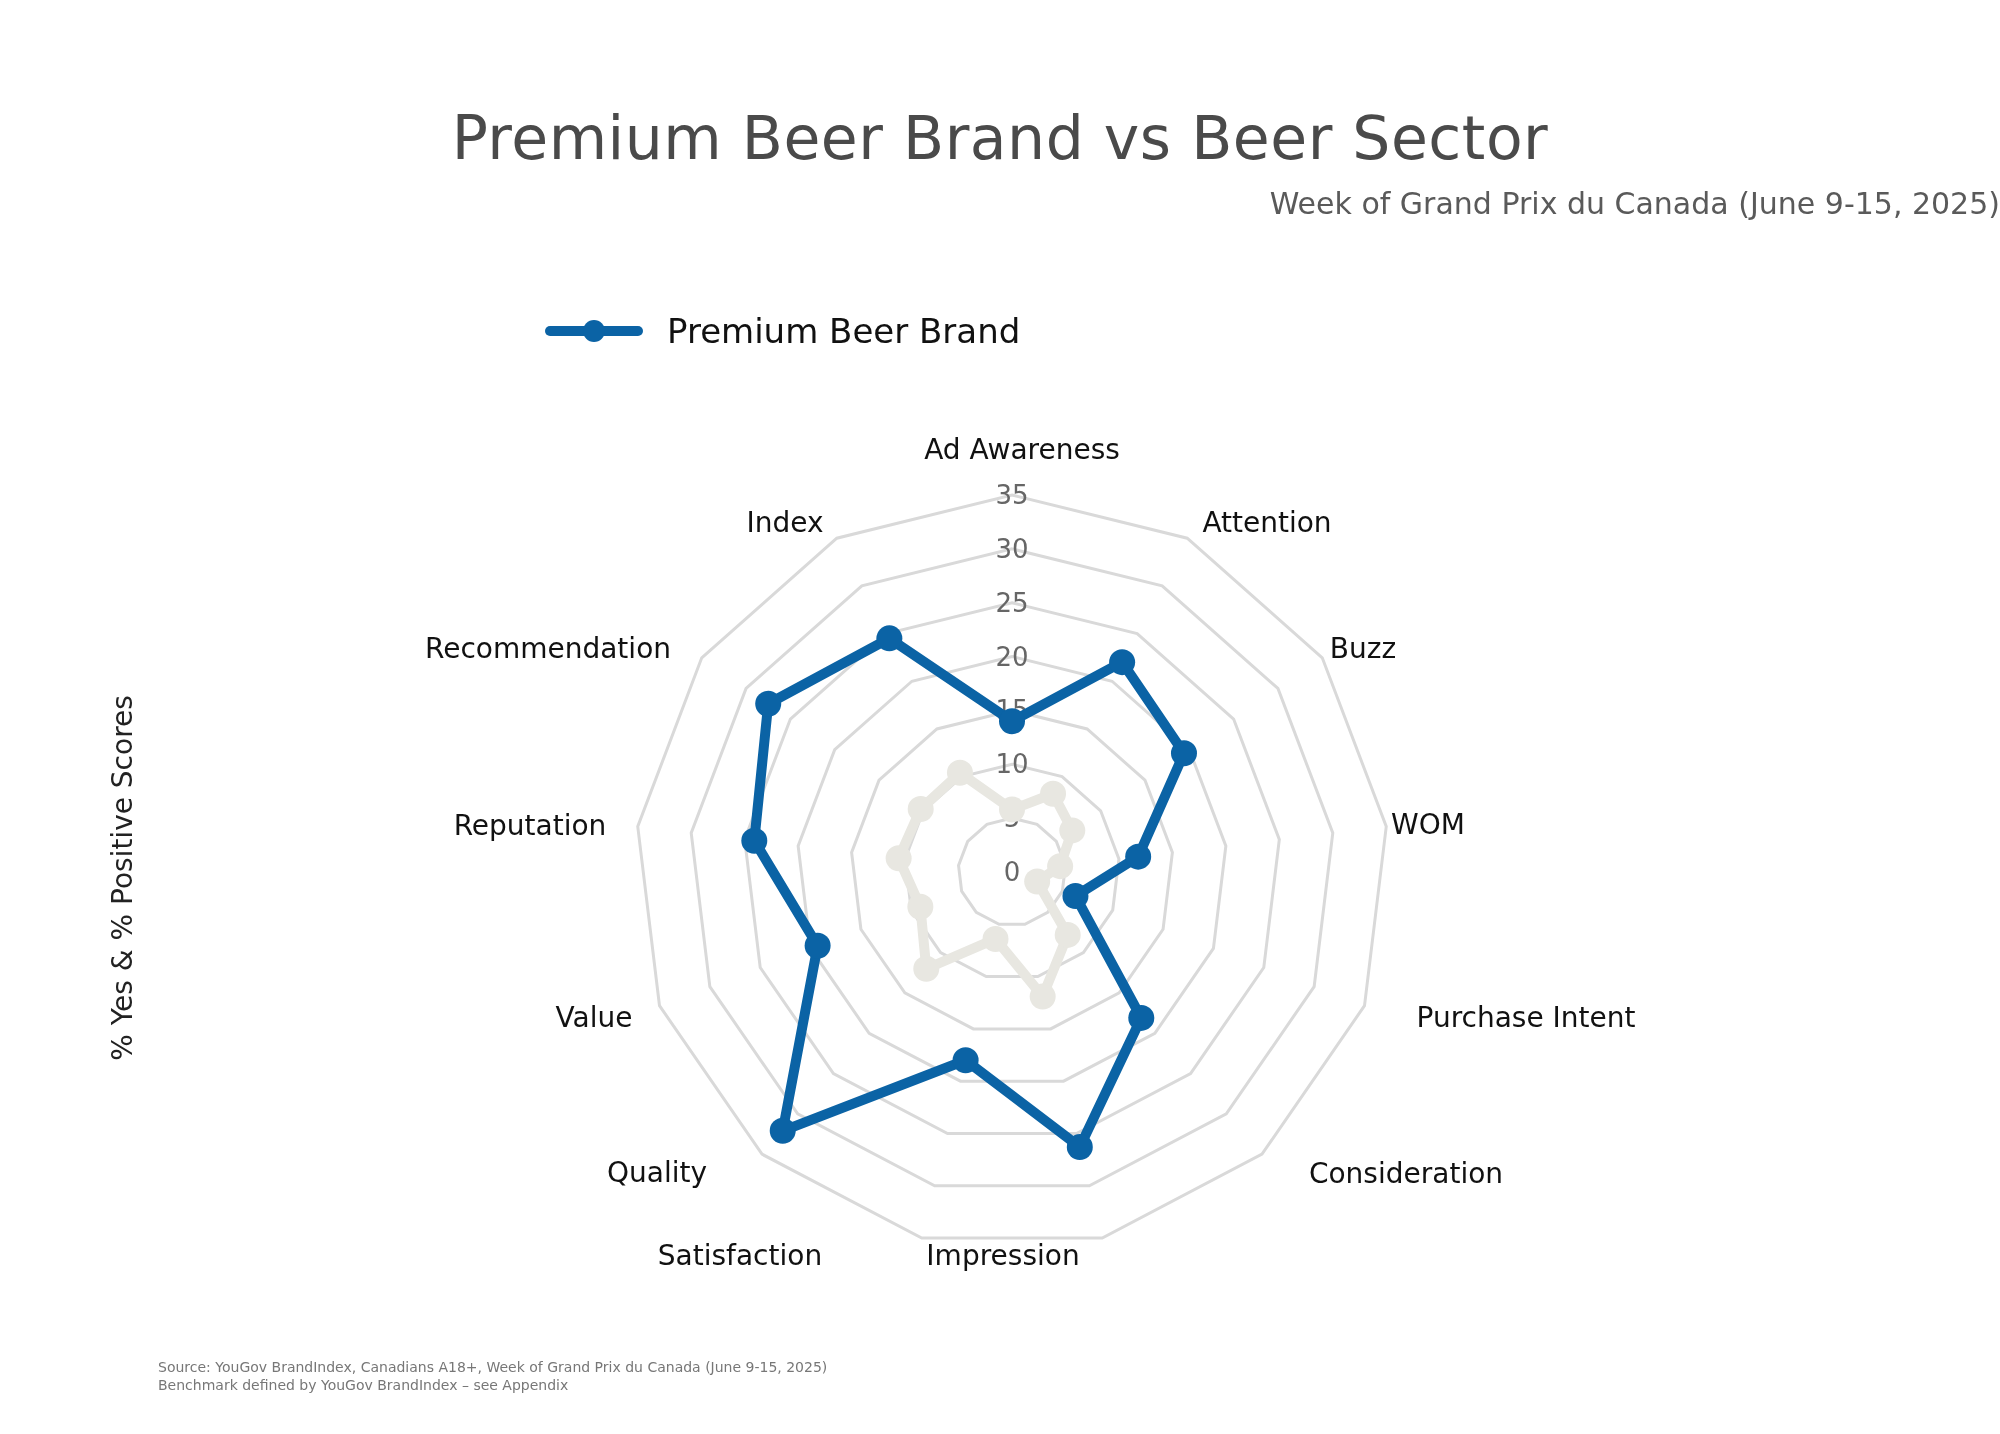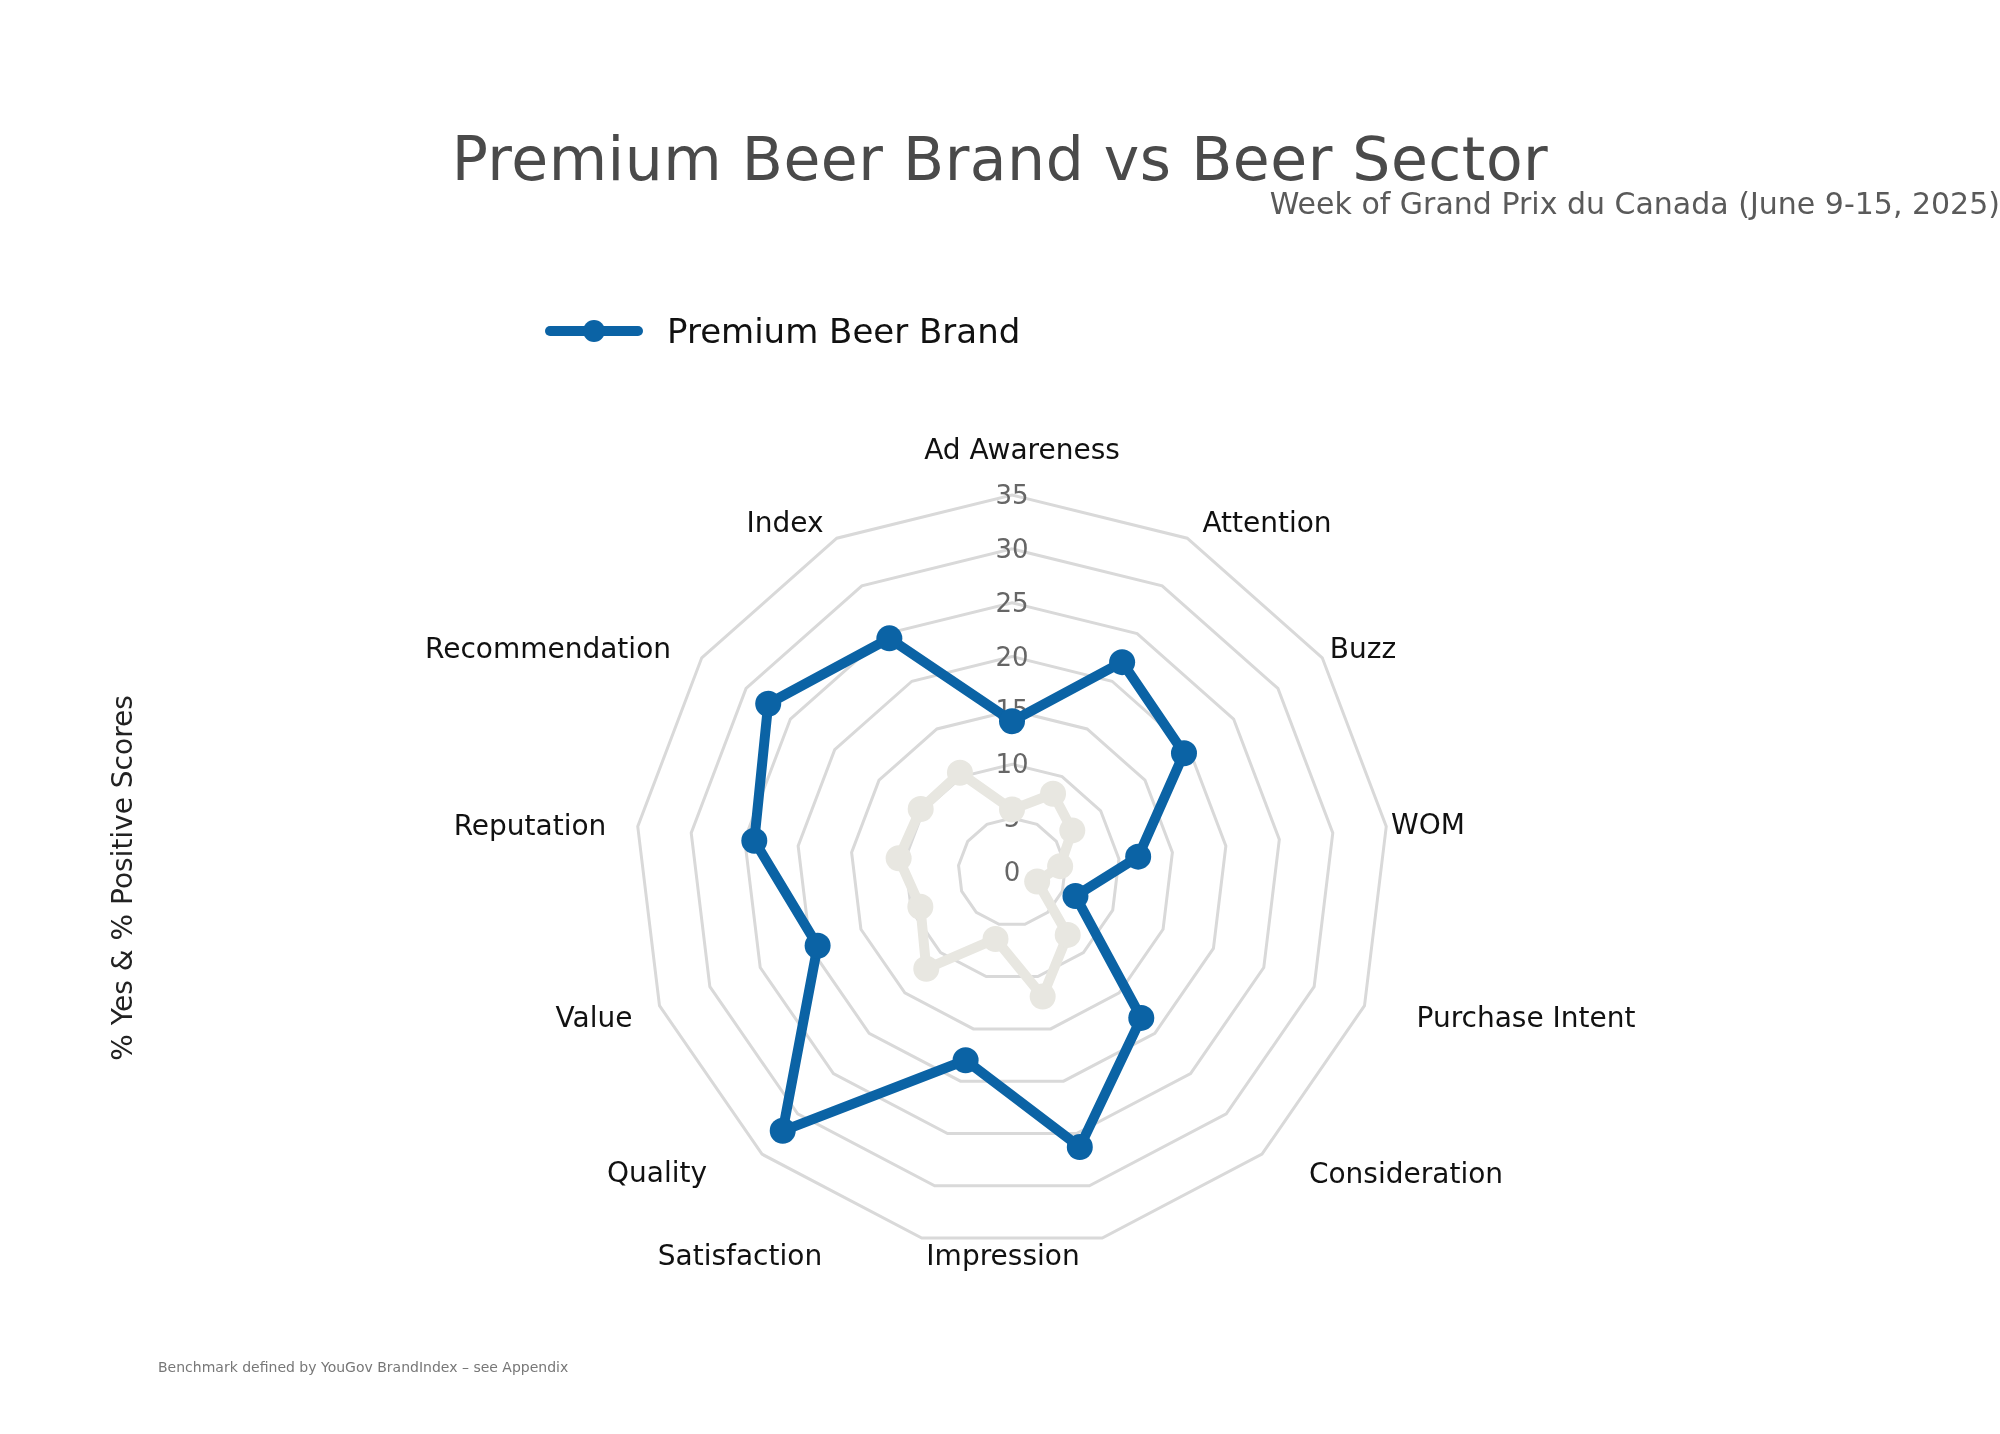--- a/index.html
+++ b/index.html
@@ -1,17 +1,17 @@
 <!DOCTYPE html>
 <html><head>
 <meta charset="utf-8">
 <style>
   html, body { margin:0; padding:0; background:#ffffff; }
   body { width:2000px; height:1434px; position:relative; overflow:hidden; font-family:"DejaVu Sans", sans-serif; color:#222; }
-  .title { position:absolute; left:0; width:2000px; top:124px; text-align:center; font-size:60px; color:#4a4a4a; letter-spacing:0.5px; }
+  .title { position:absolute; left:0; width:2000px; top:103px; text-align:center; font-size:60px; color:#4a4a4a; letter-spacing:0.5px; }
   .subtitle { position:absolute; left:0; width:2000px; top:186px; text-align:right; font-size:30px; color:#5a5a5a; }
   .legend { position:absolute; top:306px; left:0; width:2000px; height:50px;text-decoration:underline; }
   .legend-item { position:absolute; top:0; height:50px; display:flex; align-items:center; }
   .legend-swatch { width:98px; height:30px; position:relative; }
   .legend-swatch .line { position:absolute; left:0; right:0; top:10px; height:10px; border-radius:5px; }
   .legend-swatch .dot { position:absolute; left:38px; top:4px; width:22px; height:22px; border-radius:50%; }
   .legend-label { font-size:34px; color:#111; margin-left:24px; }
   .y-label { position:absolute; left:122px; top:878px; transform:translate(-50%,-50%) rotate(-90deg); font-size:28px; color:#222; white-space:nowrap; }
   svg#radar { position:absolute; left:0; top:0; }
   .axis-label { font-family:"DejaVu Sans", sans-serif; font-size:28px; fill:#111; }
@@ -101,14 +101,15 @@
       <text x="740" y="1265" text-anchor="middle" class="axis-label">Satisfaction</text>
       <text x="657" y="1182" text-anchor="middle" class="axis-label">Quality</text>
       <text x="594" y="1027" text-anchor="middle" class="axis-label">Value</text>
       <text x="530" y="835" text-anchor="middle" class="axis-label">Reputation</text>
       <text x="548" y="658" text-anchor="middle" class="axis-label">Recommendation</text>
       <text x="785" y="532" text-anchor="middle" class="axis-label">Index</text>
     </g>
 </svg>
 
 <div class="footnote">
+  <div>Source: YouGov BrandIndex, Canadians A18+, Week of Grand Prix du Canada (June 9-15, 2025)</div>
   <div>Benchmark defined by YouGov BrandIndex – see Appendix</div>
 </div>
 
 </body></html>

